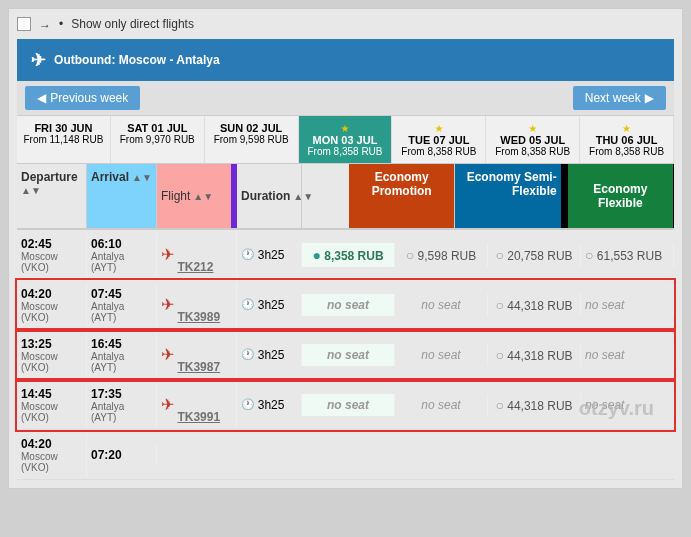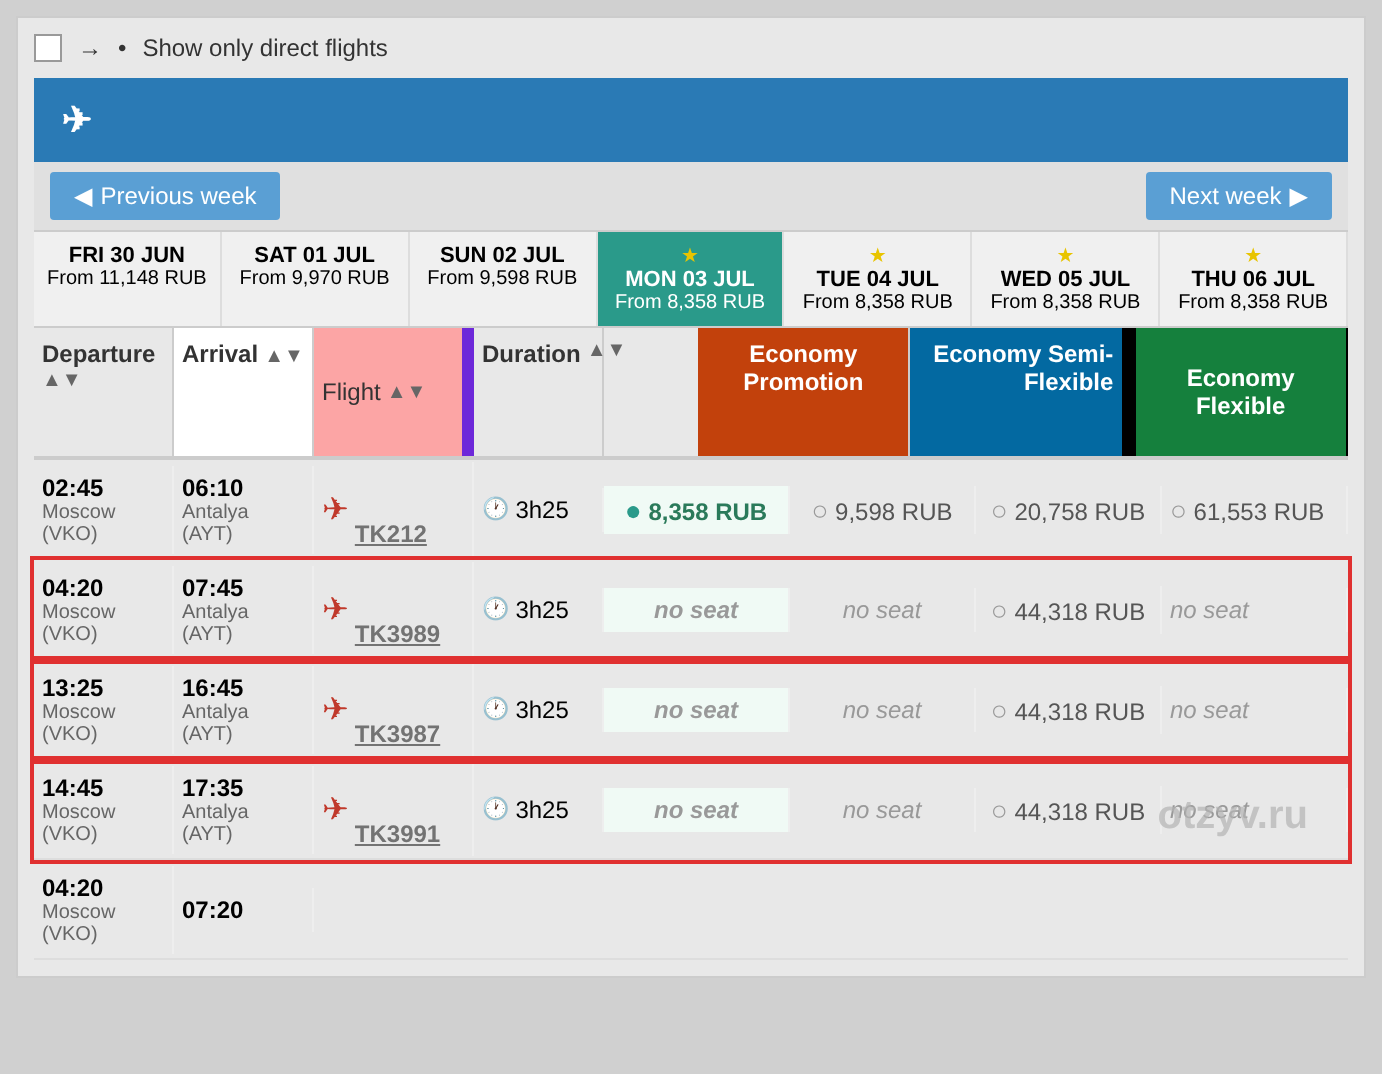--- a/index.html
+++ b/index.html
@@ -13,35 +13,35 @@
     .nav-btn { background: #5a9fd4; color: #fff; border: none; padding: 5px 12px; cursor: pointer; font-size: 12px; display: flex; align-items: center; gap: 4px; border-radius: 2px; }
     .dates-row { display: flex; background: #f0f0f0; border-bottom: 1px solid #ccc; }
     .date-cell { flex: 1; text-align: center; padding: 6px 2px; border-right: 1px solid #ddd; cursor: pointer; font-size: 11px; }
     .date-cell.active { background: #2a9a8a; color: #fff; }
     .date-cell .day-name { font-weight: bold; font-size: 11px; }
     .date-cell .price { font-size: 10px; color: inherit; }
     .date-cell.active .price { color: #fff; }
     .date-cell .star { color: #e8c400; font-size: 10px; }
     .cols-header { display: flex; border-bottom: 2px solid #ccc; }
     .col-dep { width: 70px; padding: 6px 4px; background: #e8e8e8; border-right: 1px solid #ccc; font-weight: bold; font-size: 11px; color: #333; }
-    .col-arr { width: 70px; padding: 6px 4px; background: #ffffff; border-right: 1px solid #ccc; font-weight: bold; font-size: 11px; color: #333; }
+    .col-arr { width: 70px; padding: 6px 4px; background: #7dd3fc; border-right: 1px solid #ccc; font-weight: bold; font-size: 11px; color: #333; }
     .col-flight { width: 80px; padding: 6px 4px; background: #fca5a5; border-right: 6px solid #6d28d9; font-weight: normal; font-size: 11px; color: #333; }
     .col-dur { width: 65px; padding: 6px 4px; background: #e8e8e8; border-right: 1px solid #ccc; font-weight: bold; font-size: 11px; color: #333; }
     .col-econ-promo { flex: 1; padding: 6px 4px; background: #c2410c; color: #fff; text-align: center; font-weight: bold; font-size: 11px; border-right: 1px solid #ccc; margin-left: 47px; }
     .col-econ-semi { flex: 1; padding: 6px 4px; background: #0369a1; color: #fff; text-align: right; font-weight: bold; font-size: 11px; border-right: 7px solid #000000; }
     .col-econ-flex { flex: 1; padding: 18px 4px; background: #15803d; color: #fff; text-align: center; font-weight: bold; font-size: 11px; border-right: 1px solid #000000; }
     .col-biz { flex: 1; padding: 6px 4px; background: #8b7355; color: #fff; text-align: center; font-weight: bold; font-size: 11px; }
     .sort-arrow { font-size: 10px; color: #666; cursor: pointer; }
     .data-row { display: flex; border-bottom: 1px solid #ddd; align-items: center; min-height: 50px; }
     .data-row.highlighted { outline: 2px solid #e03030; }
     .cell { padding: 4px 4px; border-right: 1px solid #eee; }
     .cell-dep { width: 70px; font-size: 11px; }
     .cell-arr { width: 70px; font-size: 11px; }
     .cell-flight { width: 80px; font-size: 11px; display: flex; align-items: center; gap: 3px; }
-    .cell-dur { width: 65px; font-size: 11px; display: flex; align-items: flex-start; gap: 3px; }
+    .cell-dur { width: 65px; font-size: 11px; display: flex; align-items: center; gap: 3px; }
     .cell-econ-promo { flex: 1; text-align: center; font-size: 12px; font-weight: bold; color: #2a7a5a; border-right: 1px solid #eee; background: #f0faf5; padding: 4px; }
     .cell-econ-semi { flex: 1; text-align: center; font-size: 12px; color: #555; border-right: 1px solid #eee; padding: 4px; }
     .cell-econ-flex { flex: 1; text-align: center; font-size: 12px; color: #555; border-right: 1px solid #eee; padding: 4px; }
     .cell-biz { flex: 1; text-align: left; font-size: 12px; color: #555; padding: 4px; }
     .no-seat { color: #999; font-style: italic; }
     .flight-link { color: #737373; text-decoration: underline; cursor: pointer; font-weight: bold; margin-top: 25px; }
     .tk-logo { color: #c0392b; font-size: 16px; }
     .radio-sel { color: #2a9a8a; font-size: 14px; }
     .radio-unsel { color: #999; font-size: 14px; }
     .time-text { font-weight: bold; }
@@ -57,20 +57,21 @@
 
   <div class="top-bar">
     <span class="checkbox-icon"></span>
     <span>→</span>
     <span>•</span>
     <span>Show only direct flights</span>
   </div>
 
   <div class="header-bar">
     <span class="plane-icon">✈</span>
+    <span>Outbound: Moscow - Antalya</span>
   </div>
 
   <div class="week-nav">
     <button class="nav-btn">
       <span>◀</span>
       <span>Previous week</span>
     </button>
     <button class="nav-btn">
       <span>Next week</span>
       <span>▶</span>
@@ -84,21 +85,21 @@
       </div>
       <div class="date-cell">
         <div class="day-name">SAT 01 JUL</div>
         <div class="price">From 9,970 RUB</div>
       </div>
       <div class="date-cell">
         <div class="day-name">SUN 02 JUL</div>
         <div class="price">From 9,598 RUB</div>
       </div>
       <div class="date-cell active"><span class="star">★</span><div class="day-name">MON 03 JUL</div><div class="price">From 8,358 RUB</div></div>
-      <div class="date-cell"><span class="star">★</span><div class="day-name">TUE 04 JUL</div><div class="price">From 8,358 RUB</div></div>
+      <div class="date-cell"><span class="star">★</span><div class="day-name">TUE 07 JUL</div><div class="price">From 8,358 RUB</div></div>
       <div class="date-cell"><span class="star">★</span><div class="day-name">WED 05 JUL</div><div class="price">From 8,358 RUB</div></div>
       <div class="date-cell"><span class="star">★</span><div class="day-name">THU 06 JUL</div><div class="price">From 8,358 RUB</div></div>
     </div>
 
   <div class="cols-header">
     <div class="col-dep cell-dep">
       <span>Departure</span>
       <span class="sort-arrow">▲▼</span>
     </div>
     <div class="col-arr cell-arr">

